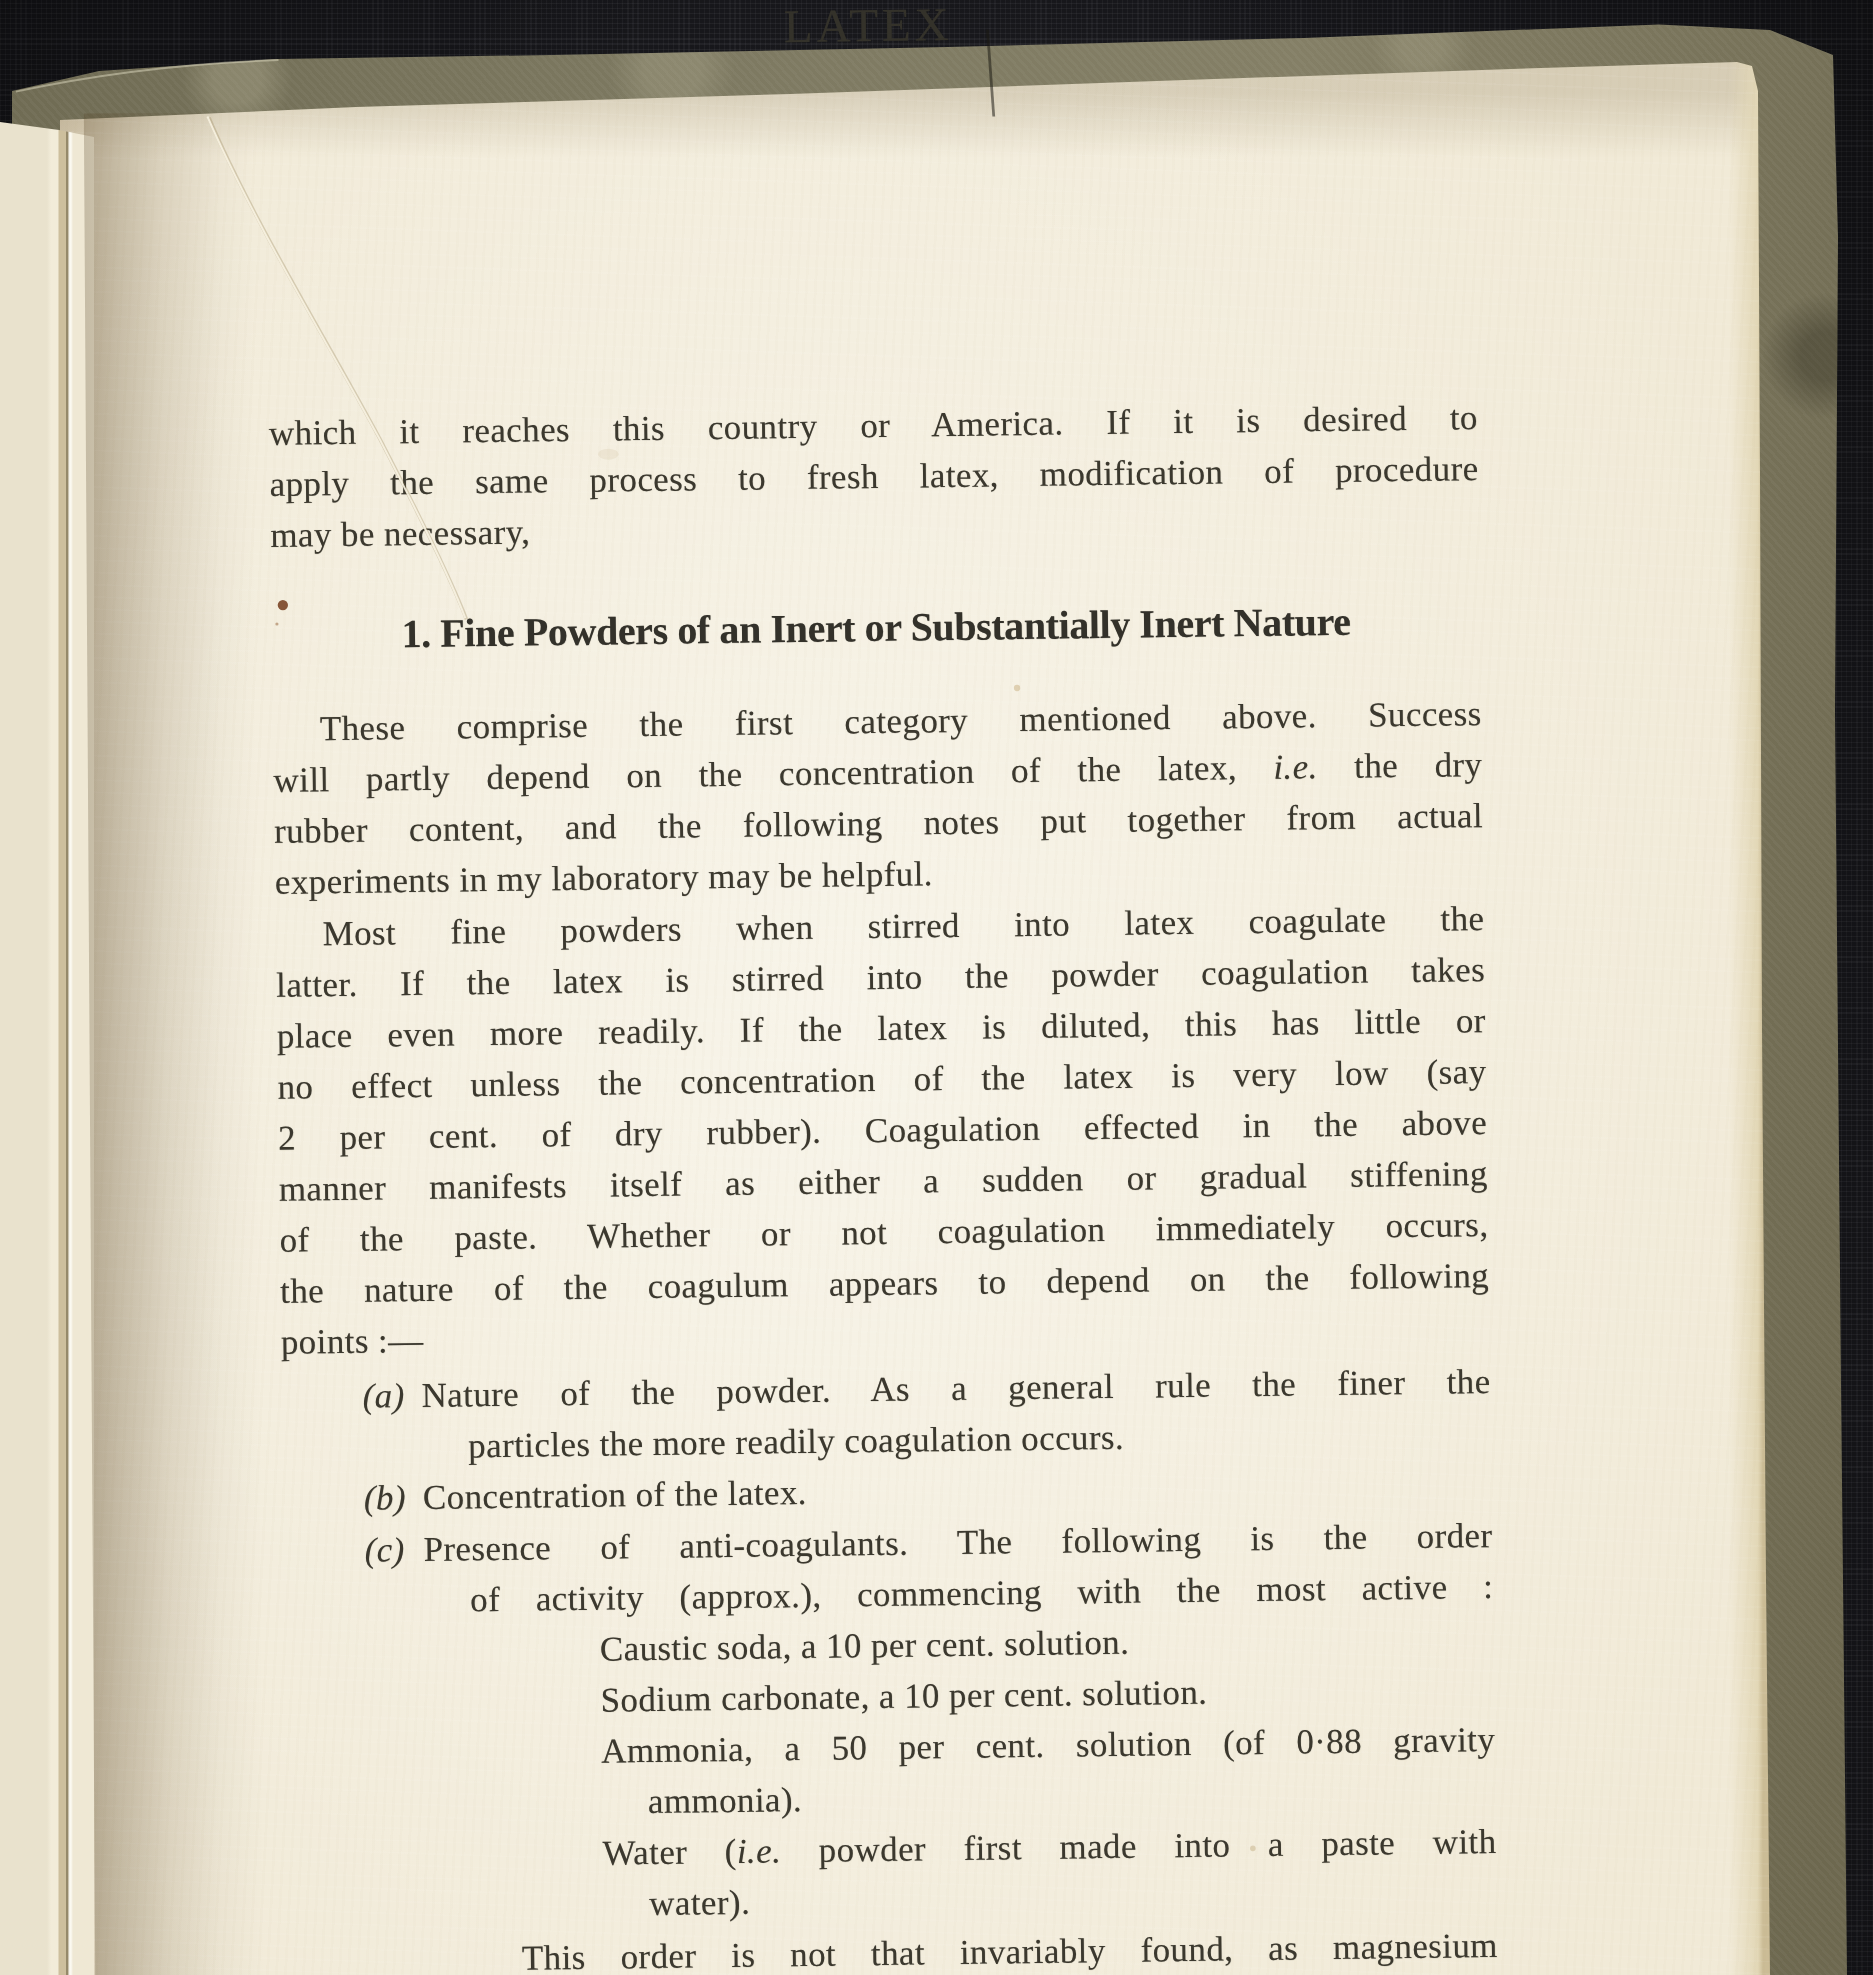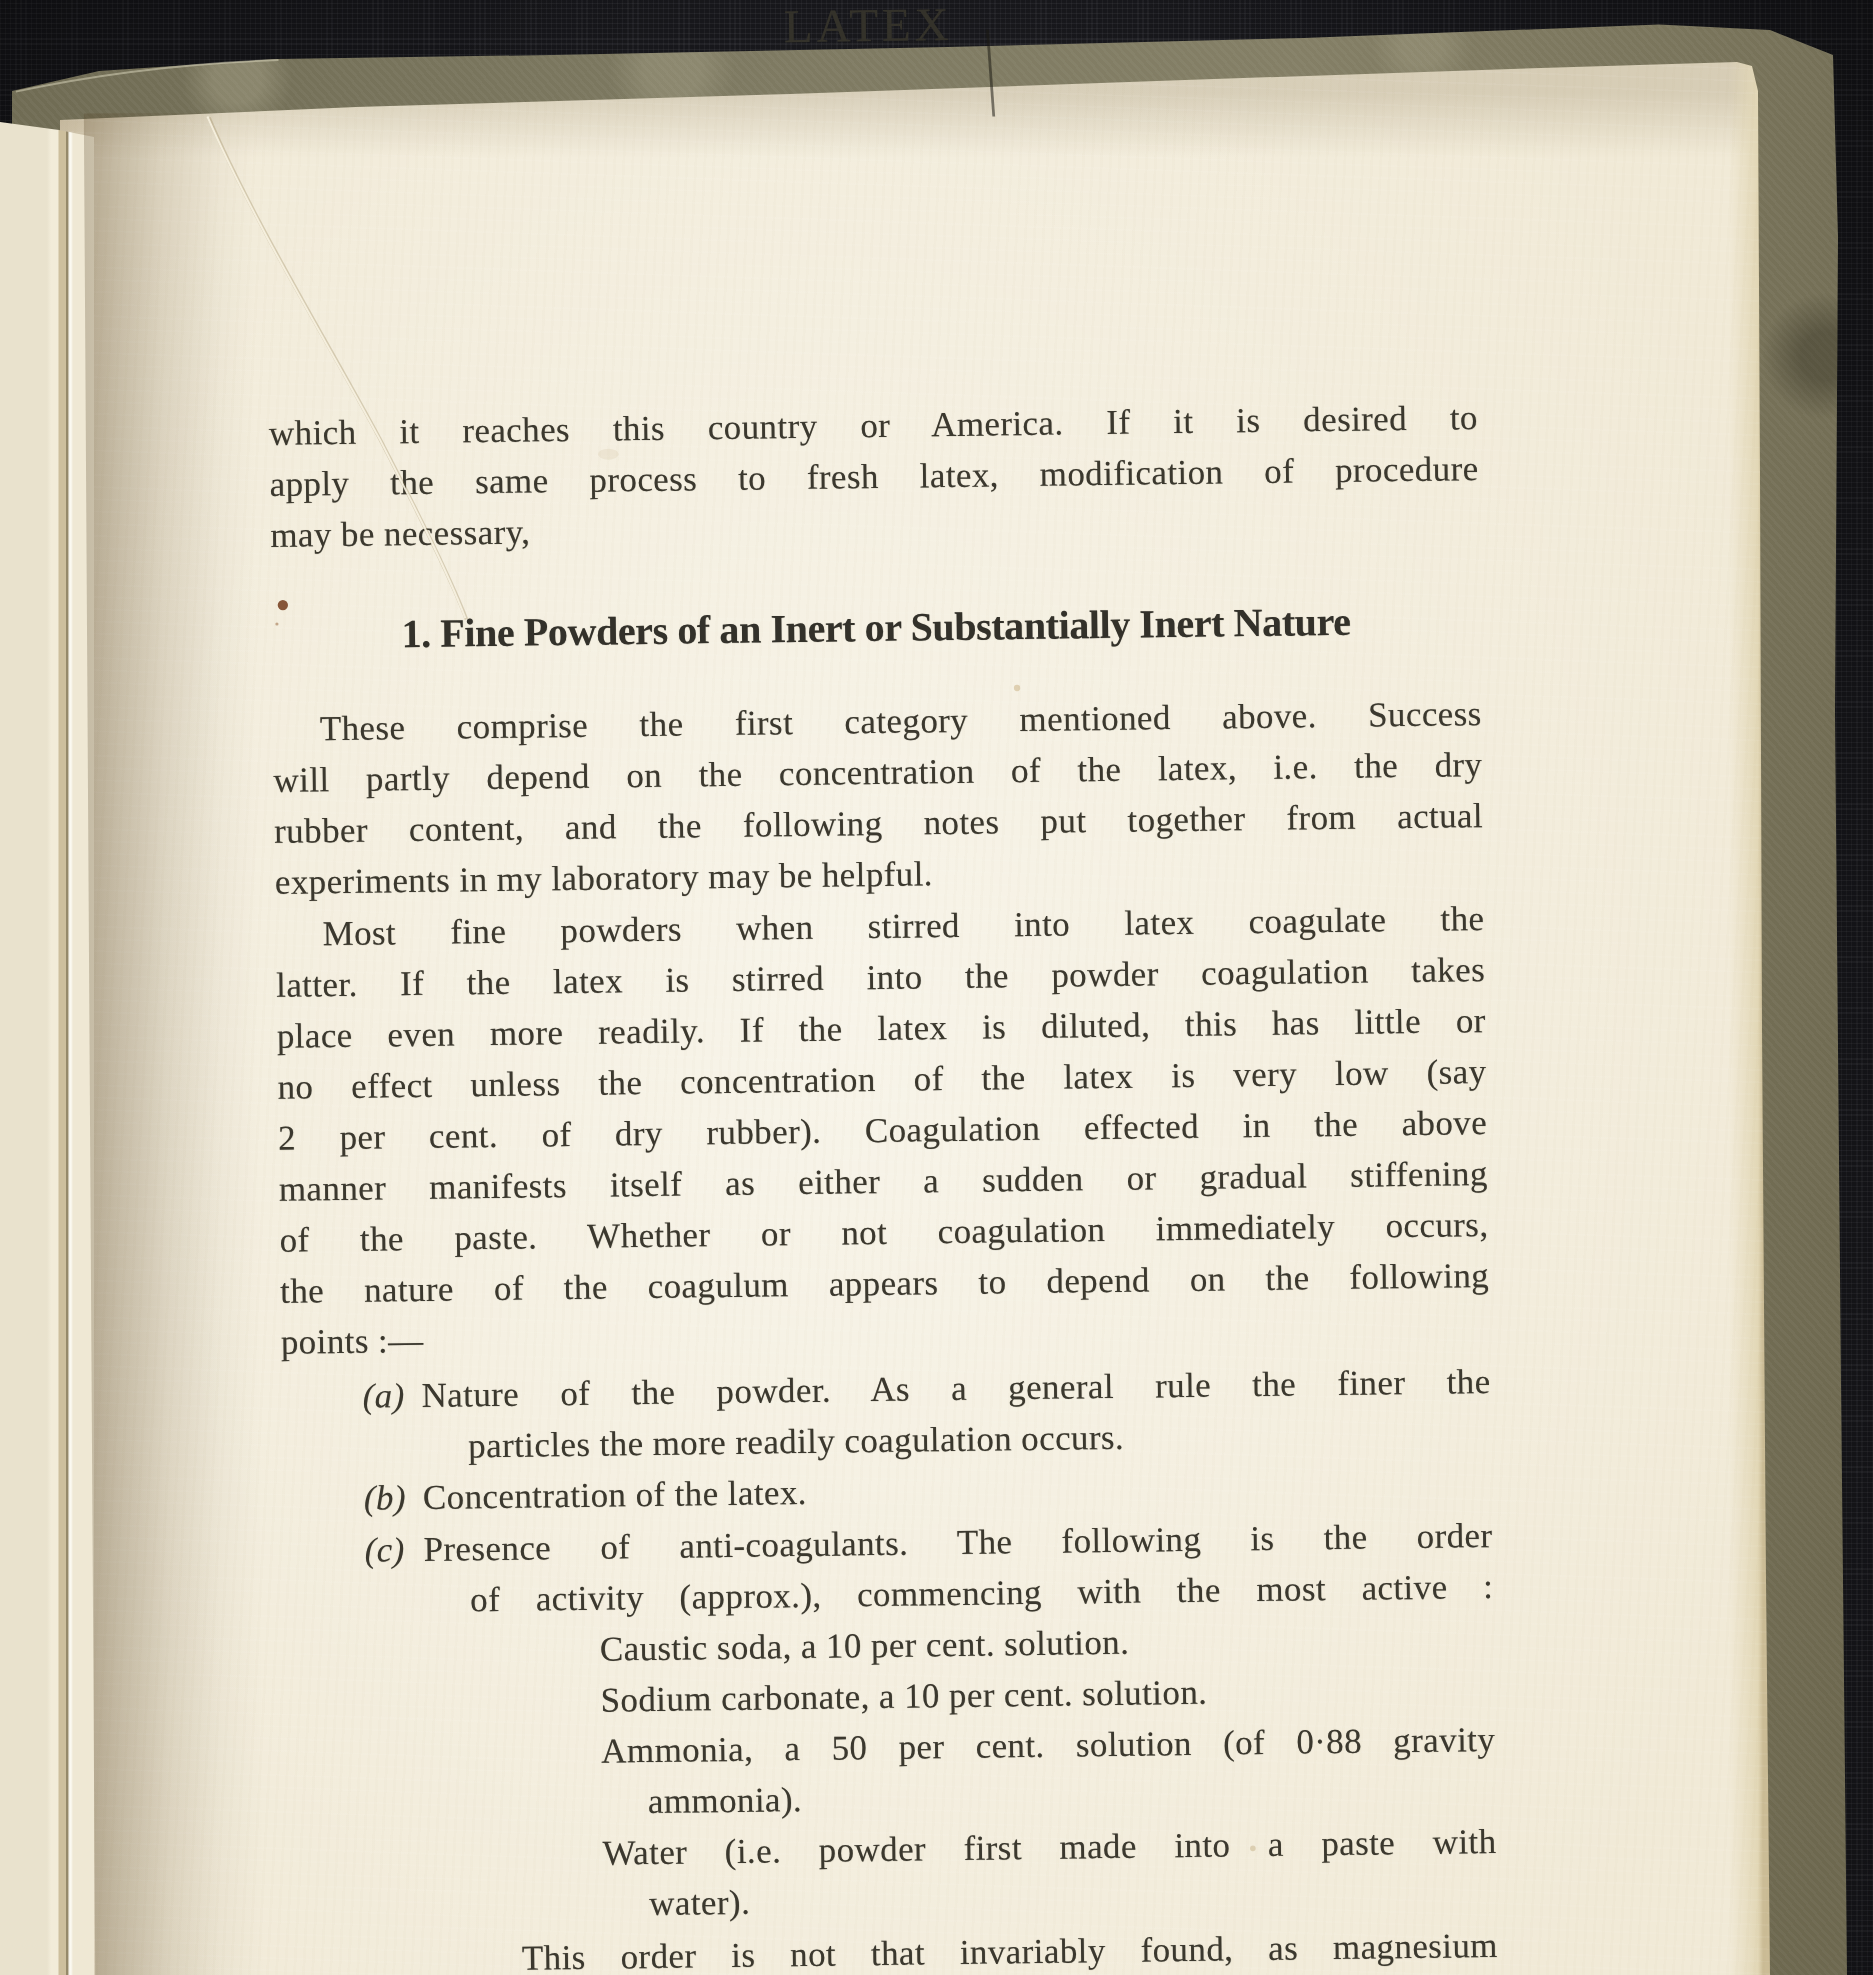--- a/index.html
+++ b/index.html
@@ -86,21 +86,21 @@
   .tl { height:51px; }
   .j  { text-align:justify; }
   .j::after { content:""; display:inline-block; width:100%; height:0; }
   .ind    { text-indent:47px; }
   .hang   { padding-left:81px; }
   .cont   { padding-left:186px; }
   .chem   { padding-left:315px; }
   .chem2  { padding-left:361px; }
   .ofirst { padding-left:233px; }
   .label  { display:inline-block; width:59px; font-style:italic; }
-  .it     { }
+  .it     { font-style:italic; }
   .title {
     position:absolute; left:0; width:100%; text-align:center;
     font-size:47px; line-height:51px; letter-spacing:4px; color:#34322a;
   }
   .sec-head {
     position:absolute; left:0; width:100%; text-align:center;
     font-weight:bold; font-size:40px; line-height:55px; letter-spacing:-0.4px; color:#33312a;
   }
   .marks { position:absolute; inset:0; pointer-events:none; }
 </style>

